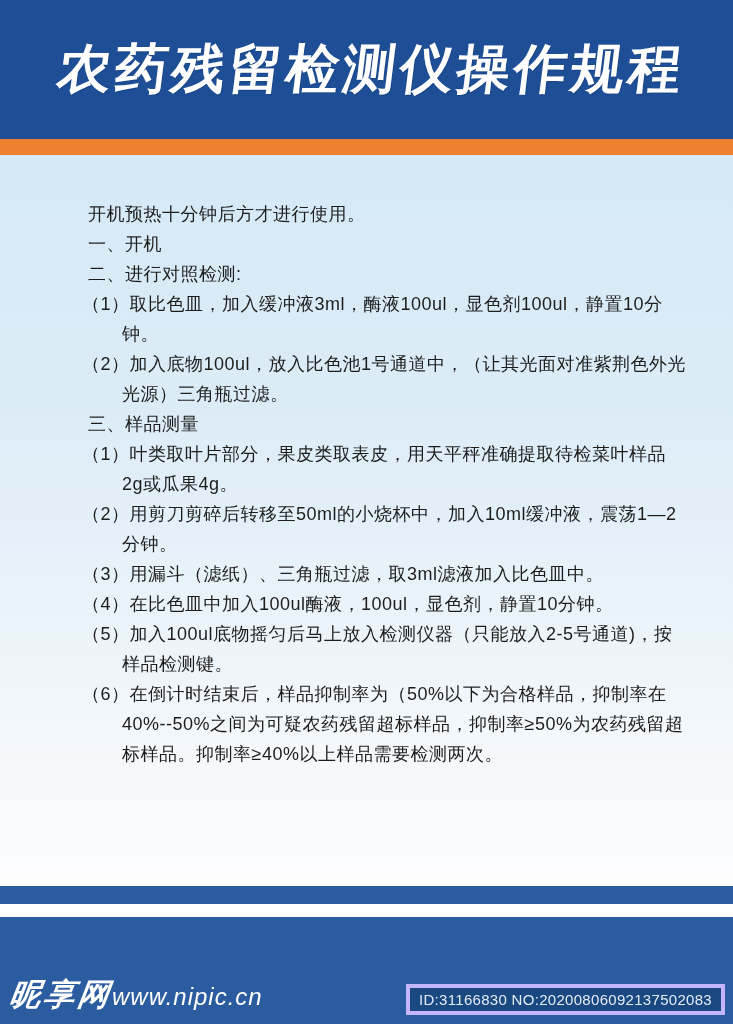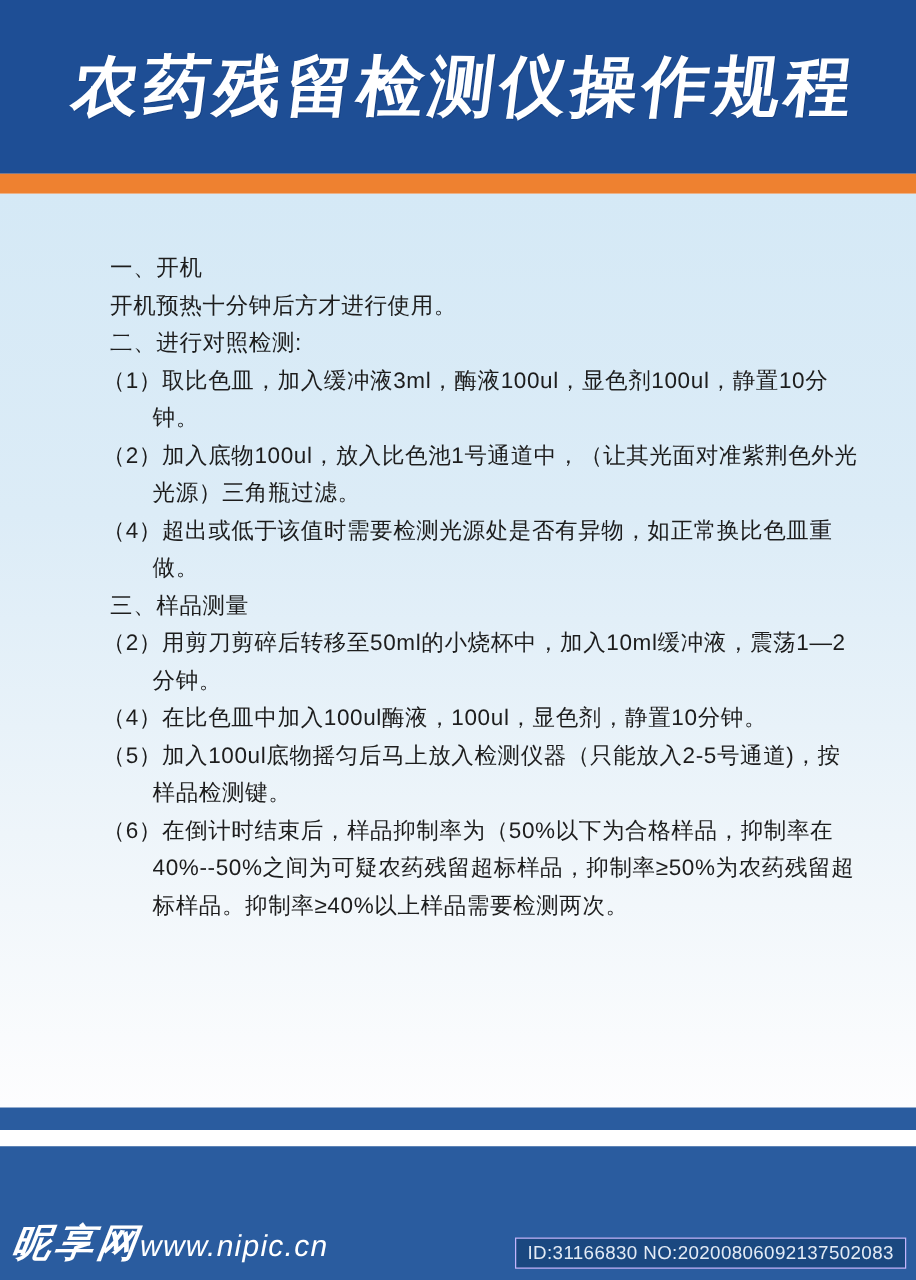--- a/index.html
+++ b/index.html
@@ -79,21 +79,21 @@
   .brand-url {
     font-size: 24px;
     font-weight: normal;
     font-style: italic;
     letter-spacing: 1px;
   }
   .id-badge {
     position: absolute;
     right: 8px; bottom: 9px;
     background: #1a4880;
-    border: 1px solid #c4b5fd;
+    border: 4px solid #c4b5fd;
     color: #e3ebf5;
     font-size: 15px;
     padding: 3px 9px;
     letter-spacing: 0.3px;
     white-space: nowrap;
   }
 </style>
 </head>
 <body>
 
@@ -101,34 +101,35 @@
 
   <header class="header">
     <h1 class="title">农药残留检测仪操作规程</h1>
   </header>
 
   <div class="orange-stripe"></div>
 
   <main class="body">
 
     <section>
+      <div class="line para">开机预热十分钟后方才进行使用。</div>
       <div class="line heading">一、开机</div>
-      <div class="line para">开机预热十分钟后方才进行使用。</div>
     </section>
 
     <section>
       <div class="line heading">二、进行对照检测:</div>
       <div class="line item"><span class="marker">（1）</span><span>取比色皿，加入缓冲液3ml，酶液100ul，显色剂100ul，静置10分钟。</span></div>
       <div class="line item"><span class="marker">（2）</span><span>加入底物100ul，放入比色池1号通道中，（让其光面对准紫荆色外光光源）三角瓶过滤。</span></div>
-      <div class="line item"><span class="marker">（4）</span><span>超出或低于该值时需要检测光源处是否有异物，如正常换比色皿重做。</span></div>
     </section>
 
     <section>
       <div class="line heading">三、样品测量</div>
+      <div class="line item"><span class="marker">（1）</span><span>叶类取叶片部分，果皮类取表皮，用天平秤准确提取待检菜叶样品2g或瓜果4g。</span></div>
       <div class="line item"><span class="marker">（2）</span><span>用剪刀剪碎后转移至50ml的小烧杯中，加入10ml缓冲液，震荡1—2分钟。</span></div>
+      <div class="line item"><span class="marker">（3）</span><span>用漏斗（滤纸）、三角瓶过滤，取3ml滤液加入比色皿中。</span></div>
       <div class="line item"><span class="marker">（4）</span><span>在比色皿中加入100ul酶液，100ul，显色剂，静置10分钟。</span></div>
       <div class="line item"><span class="marker">（5）</span><span>加入100ul底物摇匀后马上放入检测仪器（只能放入2-5号通道)，按样品检测键。</span></div>
       <div class="line item"><span class="marker">（6）</span><span>在倒计时结束后，样品抑制率为（50%以下为合格样品，抑制率在40%--50%之间为可疑农药残留超标样品，抑制率≥50%为农药残留超标样品。抑制率≥40%以上样品需要检测两次。</span></div>
     </section>
 
   </main>
 
   <div class="stripe-blue"></div>
   <div class="stripe-white"></div>
 

